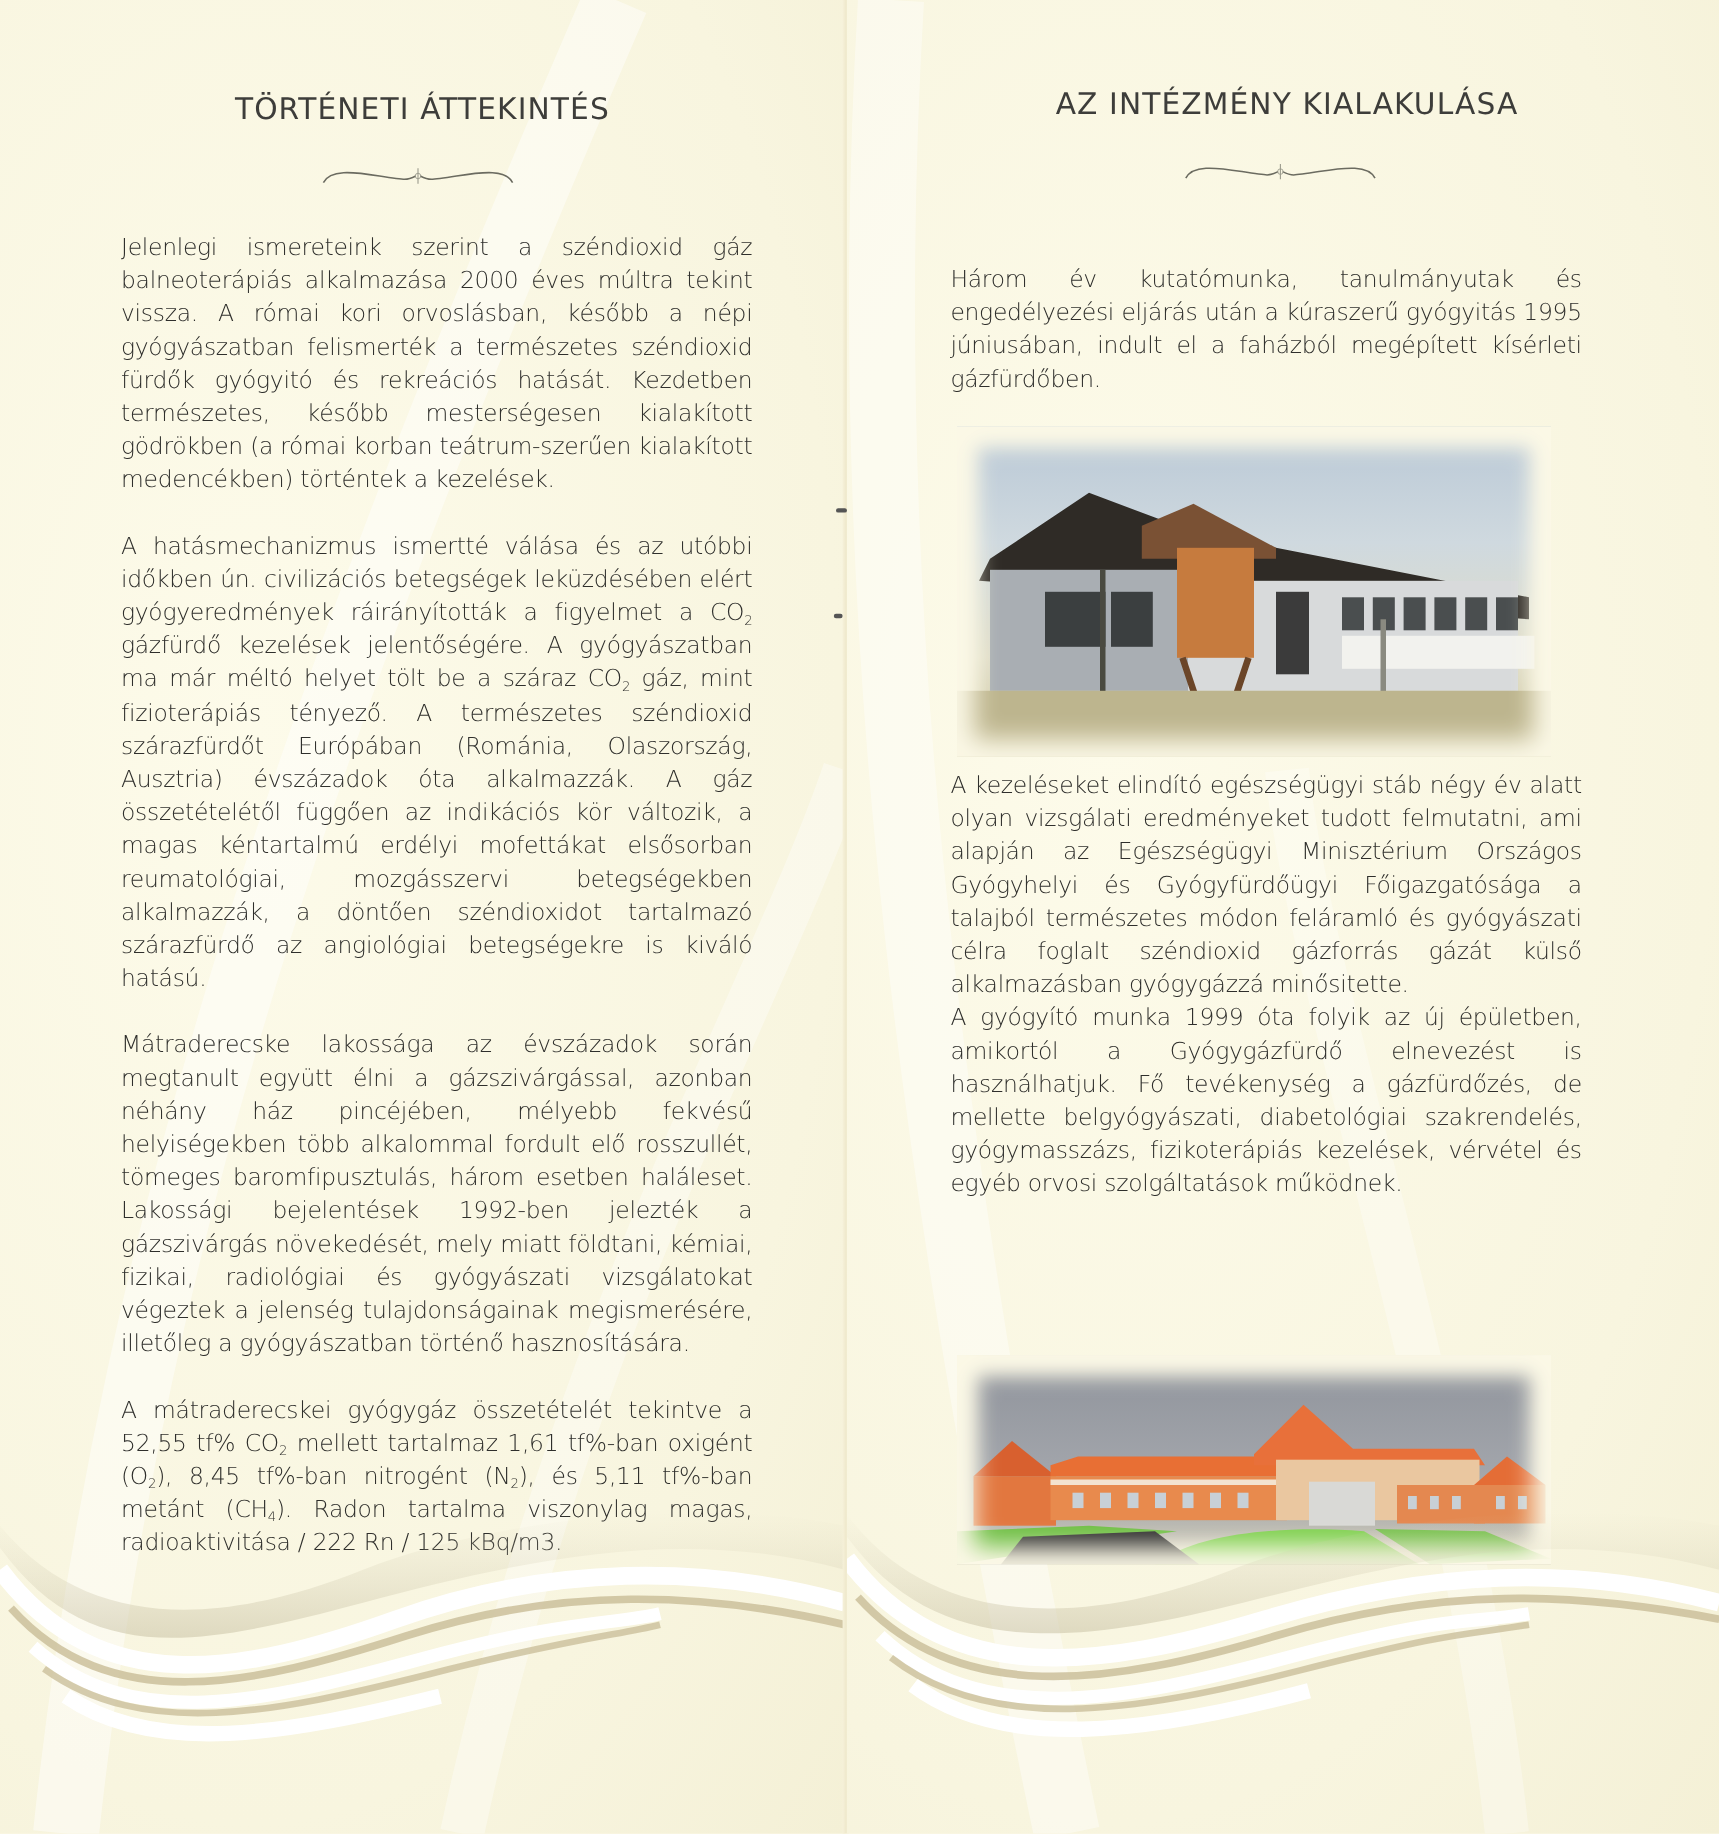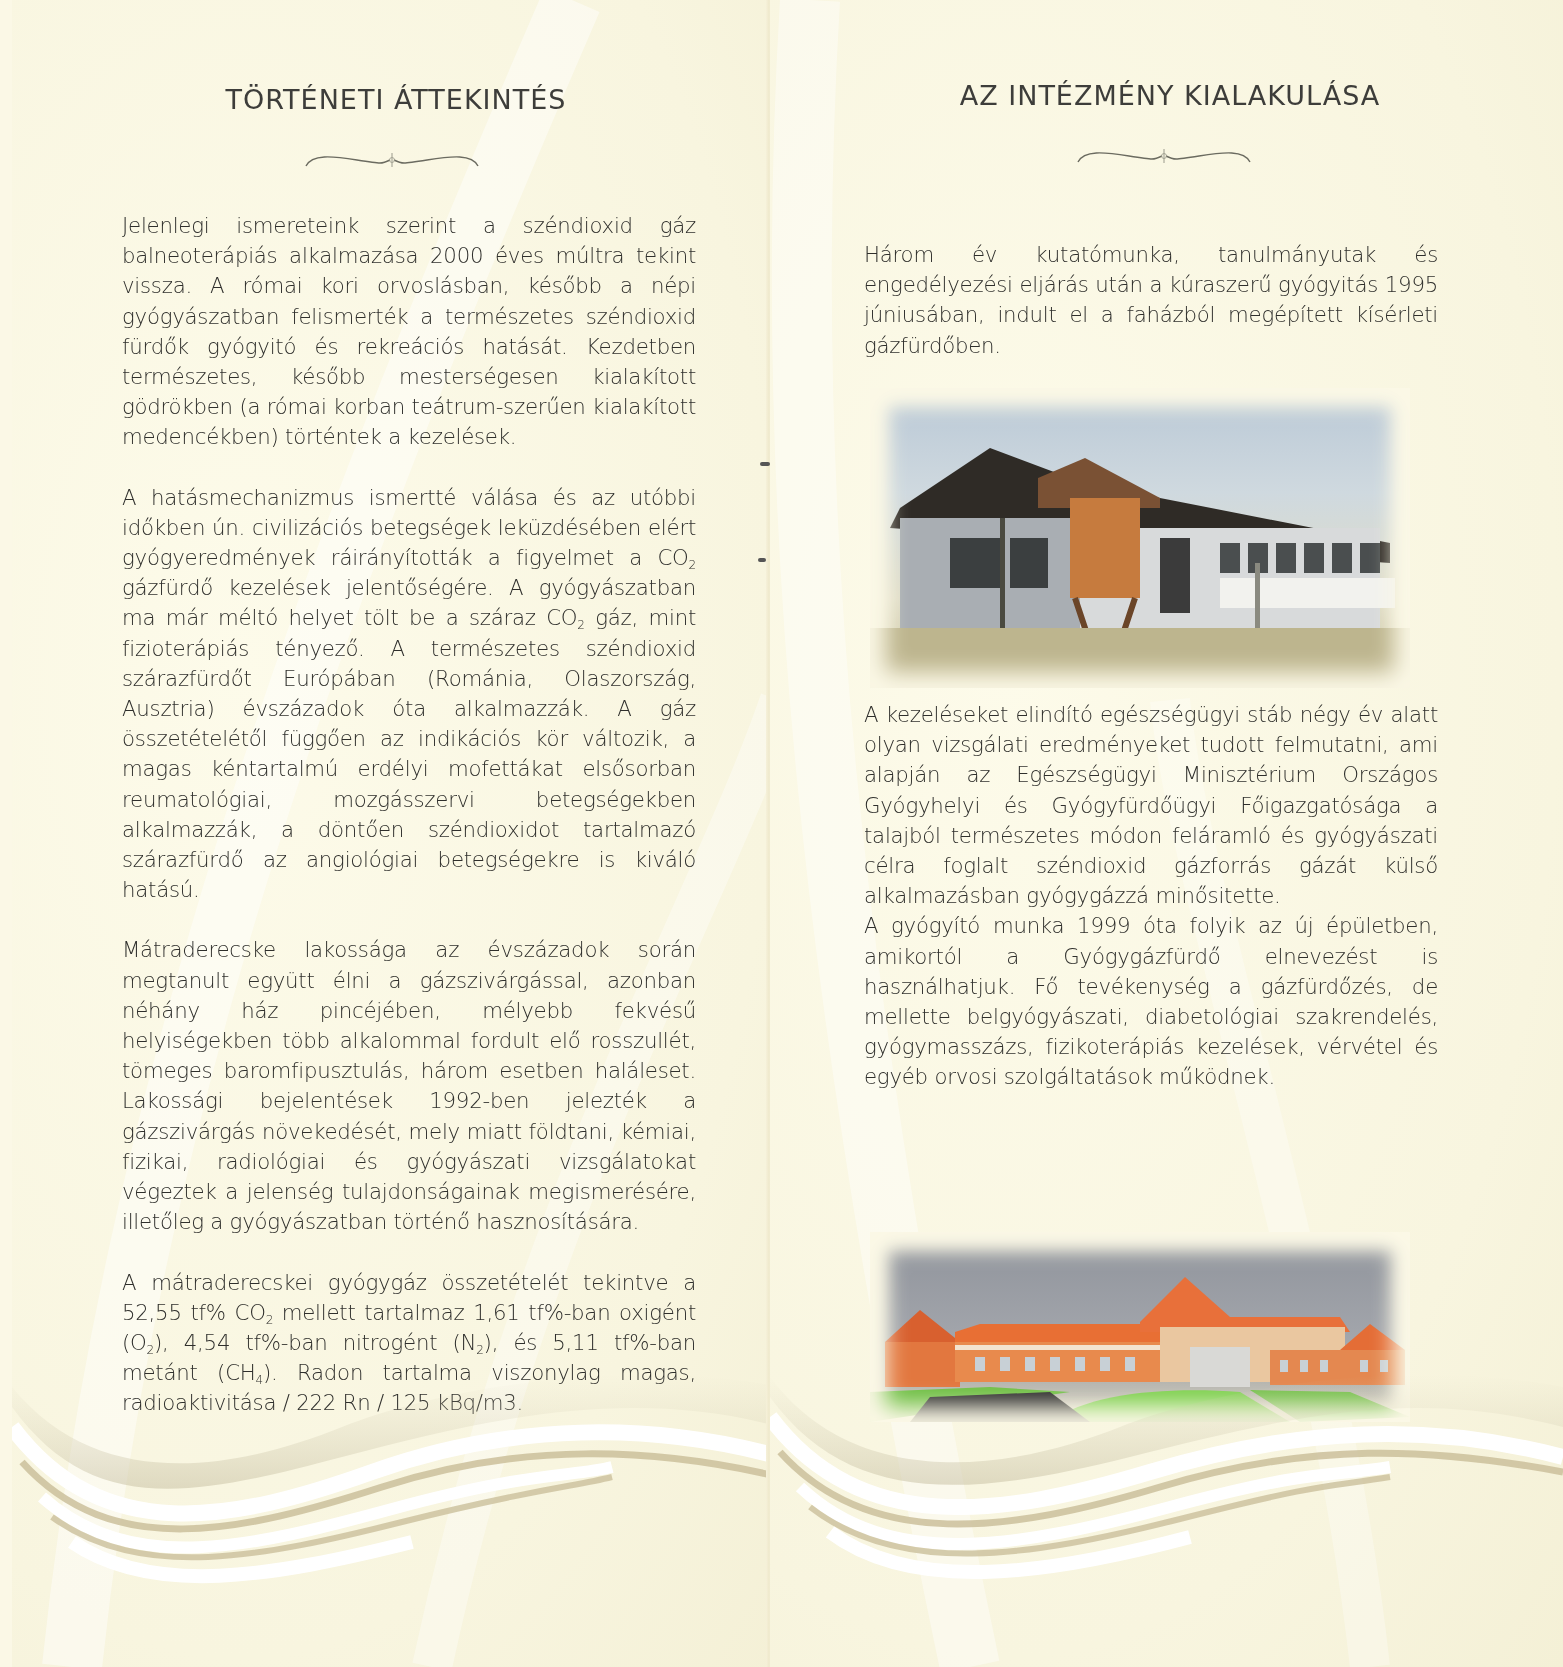--- a/index.html
+++ b/index.html
@@ -6,21 +6,21 @@
   body {
     width: 1563px; height: 1667px; position: relative; overflow: hidden;
     background: #fbf8e6;
     font-family: "DejaVu Sans", sans-serif;
     color: #3a3a36;
   }
   .page {
     position: absolute; top: 0; height: 1667px; overflow: hidden;
     background: radial-gradient(ellipse at 30% 40%, #fdfbea 0%, #f8f5df 70%, #f4f0d6 100%);
   }
-  .page.left { left: 12px; width: 768px; }
+  .page.left { left: 0; width: 768px; }
   .page.right { left: 770px; width: 793px; }
   .fold {
     position: absolute; left: 766px; top: 0; width: 6px; height: 1667px;
     background: linear-gradient(90deg, #f6f1da, #efe9cc 50%, #f8f4df);
   }
   .title {
     position: absolute; text-align: center; letter-spacing: 1px;
     font-family: "DejaVu Sans", sans-serif; font-weight: normal;
     font-size: 27px; color: #3d3d3a;
   }
@@ -60,21 +60,21 @@
     <path d="M4 18 C 10 6, 30 8, 55 12 S 80 16, 88 12" stroke="#6b6b60" stroke-width="1.4" fill="none"></path>
     <path d="M176 18 C 170 6, 150 8, 125 12 S 100 16, 92 12" stroke="#6b6b60" stroke-width="1.4" fill="none"></path>
     <path d="M90 5 L 90 19" stroke="#9a9a8c" stroke-width="1"></path>
     <circle cx="90" cy="12" r="2.5" fill="none" stroke="#9a9a8c" stroke-width="0.8"></circle>
   </svg>
 
   <div class="text" style="left:90px;top:211px;width:574px;margin-left:20px;">
     <p>Jelenlegi ismereteink szerint a széndioxid gáz balneoterápiás alkalmazása 2000 éves múltra tekint vissza. A római kori orvoslásban, később a népi gyógyászatban felismerték a természetes széndioxid fürdők gyógyitó és rekreációs hatását. Kezdetben természetes, később mesterségesen kialakított gödrökben (a római korban teátrum-szerűen kialakított medencékben) történtek a kezelések.</p>
     <p class="gap"><span>A hatásmechanizmus ismertté válása és az utóbbi időkben ún. civilizációs betegségek leküzdésében elért gyógyeredmények ráirányították a figyelmet a CO</span><sub>2</sub><span> gázfürdő kezelések jelentőségére. A gyógyászatban ma már méltó helyet tölt be a száraz CO</span><sub>2</sub><span> gáz, mint fizioterápiás tényező. A természetes széndioxid szárazfürdőt Európában (Románia, Olaszország, Ausztria) évszázadok óta alkalmazzák. A gáz összetételétől függően az indikációs kör változik, a magas kéntartalmú erdélyi mofettákat elsősorban reumatológiai, mozgásszervi betegségekben alkalmazzák, a döntően széndioxidot tartalmazó szárazfürdő az angiológiai betegségekre is kiváló hatású.</span></p>
     <p class="gap">Mátraderecske lakossága az évszázadok során megtanult együtt élni a gázszivárgással, azonban néhány ház pincéjében, mélyebb fekvésű helyiségekben több alkalommal fordult elő rosszullét, tömeges baromfipusztulás, három esetben haláleset. Lakossági bejelentések 1992-ben jelezték a gázszivárgás növekedését, mely miatt földtani, kémiai, fizikai, radiológiai és gyógyászati vizsgálatokat végeztek a jelenség tulajdonságainak megismerésére, illetőleg a gyógyászatban történő hasznosítására.</p>
-    <p class="gap"><span>A mátraderecskei gyógygáz összetételét tekintve a 52,55 tf% CO</span><sub>2</sub><span> mellett tartalmaz 1,61 tf%-ban oxigént (O</span><sub>2</sub><span>), 4,54 tf%-ban nitrogént (N</span><sub>2</sub><span>), és 5,11 tf%-ban metánt (CH</span><sub>4</sub><span>). Radon tartalma viszonylag magas, radioaktivitása / 222 Rn / 125 kBq/m3.</span></p>
+    <p class="gap"><span>A mátraderecskei gyógygáz összetételét tekintve a 52,55 tf% CO</span><sub>2</sub><span> mellett tartalmaz 1,61 tf%-ban oxigént (O</span><sub>2</sub><span>), 8,45 tf%-ban nitrogént (N</span><sub>2</sub><span>), és 5,11 tf%-ban metánt (CH</span><sub>4</sub><span>). Radon tartalma viszonylag magas, radioaktivitása / 222 Rn / 125 kBq/m3.</span></p>
   </div>
 
   <svg class="wave" viewBox="0 0 768 320" preserveAspectRatio="none">
     <defs>
       <linearGradient id="shadeL" x1="0" y1="0" x2="0" y2="1">
         <stop offset="0" stop-color="#d8d2b8" stop-opacity="0"></stop>
         <stop offset="1" stop-color="#c9c2a5" stop-opacity="0.55"></stop>
       </linearGradient>
     </defs>
     <path d="M0 60 C 80 170, 180 150, 330 110 S 620 40, 768 80 L 768 40 C 620 10, 430 40, 330 80 S 90 150, 0 40 Z" fill="url(#shadeL)"></path>

